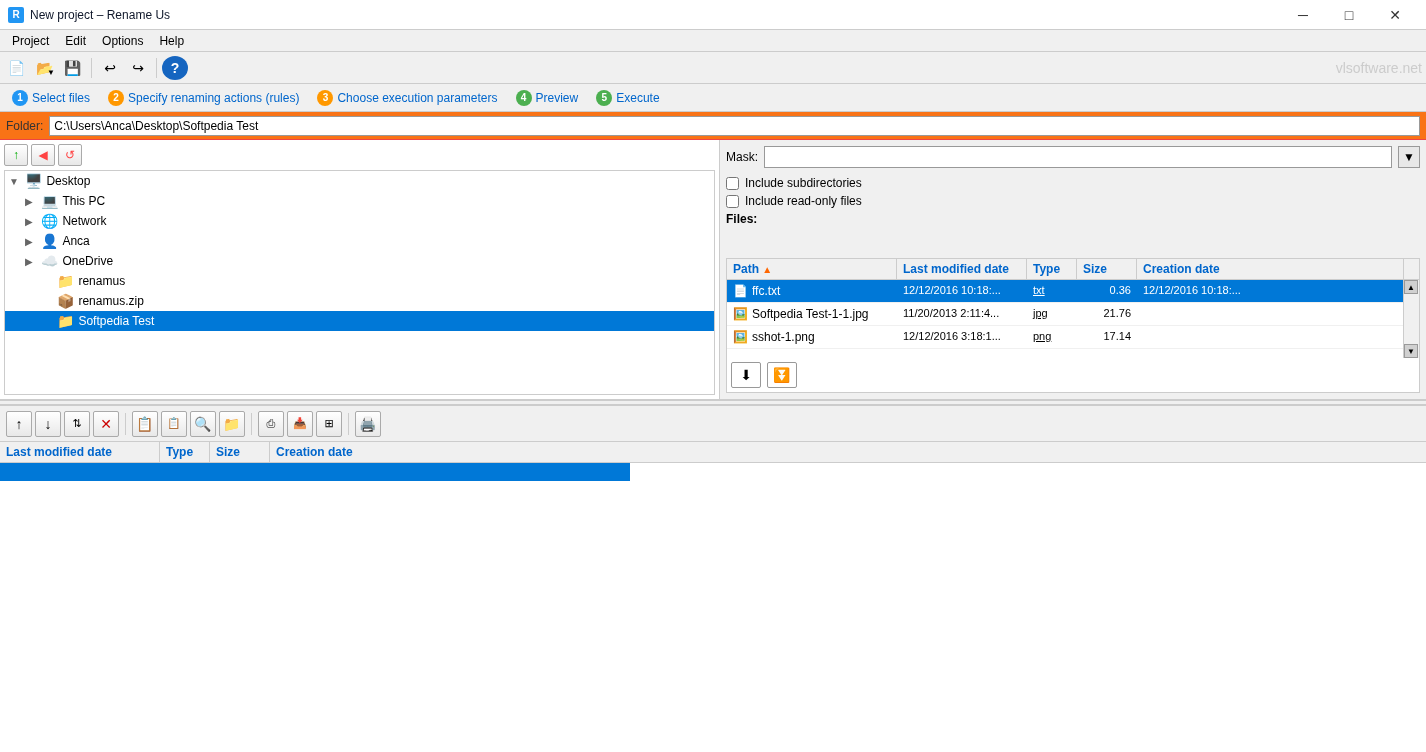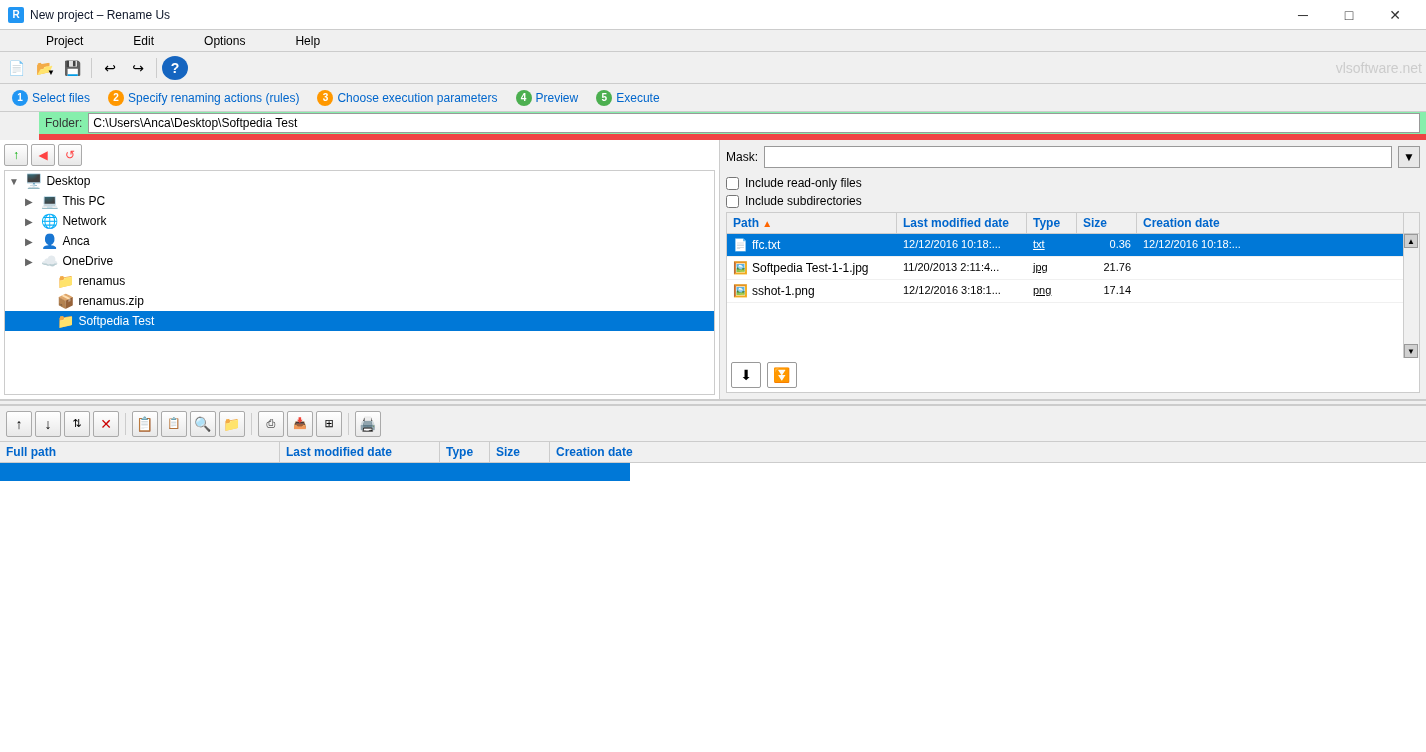--- a/index.html
+++ b/index.html
@@ -8,34 +8,34 @@
     
     .title-bar { background: #fff; border-bottom: 1px solid #ccc; display: flex; align-items: center; justify-content: space-between; padding: 4px 8px; height: 30px; }
     .title-bar-left { display: flex; align-items: center; gap: 6px; }
     .title-bar-icon { width: 16px; height: 16px; background: #2196F3; border-radius: 2px; display: flex; align-items: center; justify-content: center; color: white; font-size: 10px; font-weight: bold; }
     .title-bar-text { font-size: 12px; color: #0f172a; }
     .title-bar-controls { display: flex; gap: 0; }
     .title-btn { width: 46px; height: 30px; border: none; background: transparent; cursor: pointer; display: flex; align-items: center; justify-content: center; font-size: 14px; color: #333; }
 
     
     .menu-bar { background: #f0f0f0; display: flex; align-items: center; padding: 2px 4px; height: 22px; border-bottom: 1px solid #ccc; }
-    .menu-item { padding: 2px 8px; cursor: pointer; font-size: 12px; margin-left: 34px; }
+    .menu-item { padding: 2px 8px; cursor: pointer; font-size: 12px; }
 
     
     .toolbar { background: #f0f0f0; display: flex; align-items: center; padding: 3px 4px; gap: 2px; height: 32px; border-bottom: 1px solid #ccc; }
     .tb-btn { width: 26px; height: 24px; border: 1px solid transparent; background: transparent; cursor: pointer; display: flex; align-items: center; justify-content: center; font-size: 14px; border-radius: 2px; }
     .tb-sep { width: 1px; height: 20px; background: #ccc; margin: 0 3px; }
 
     
     .steps-bar { background: #f0f0f0; display: flex; align-items: center; padding: 3px 4px; gap: 2px; height: 28px; border-bottom: 1px solid #ccc; }
     .step-btn { display: flex; align-items: center; gap: 4px; padding: 3px 8px; border: none; background: transparent; cursor: pointer; font-size: 12px; color: #0066cc; border-radius: 2px; }
     .step-num { background: #2196F3; color: white; border-radius: 50%; width: 16px; height: 16px; display: flex; align-items: center; justify-content: center; font-size: 10px; font-weight: bold; }
 
     
-    .folder-bar { background: #86efac; display: flex; align-items: center; padding: 4px 6px; gap: 6px; height: 28px; border-bottom: 6px solid #ef4444; margin-left: 39px; }
+    .folder-bar { background: #f97316; display: flex; align-items: center; padding: 4px 6px; gap: 6px; height: 28px; border-bottom: 1px solid #ef4444; }
     .folder-label { font-size: 12px; color: #333; }
     .folder-input { flex: 1; border: 1px solid #999; padding: 2px 4px; font-size: 12px; height: 20px; }
 
     
     .tree-panel { width: 720px; border-right: 1px solid #ccc; background: #fff; display: flex; flex-direction: column; padding: 4px; overflow: hidden; }
     .tree-toolbar { display: flex; gap: 3px; margin-bottom: 4px; }
     .tree-tb-btn { width: 24px; height: 22px; border: 1px solid #aaa; background: linear-gradient(to bottom, #fff, #e8e8e8); cursor: pointer; display: flex; align-items: center; justify-content: center; font-size: 12px; border-radius: 2px; }
     .tree-content { flex: 1; overflow: auto; border: 1px solid #ccc; }
     .tree-item { display: flex; align-items: center; padding: 2px 4px; cursor: pointer; white-space: nowrap; }
     .tree-item.selected { background: #0078d7; color: white; }
@@ -209,30 +209,31 @@
 
     <div class="right-panel">
 
       <div class="mask-row">
         <span class="mask-label">Mask:</span>
         <input class="mask-input" type="text" style="">
         <button style="height:22px;width:22px;border:1px solid #999;background:#e8e8e8;cursor:pointer;display:flex;align-items:center;justify-content:center;">▼</button>
       </div>
 
       <div class="checkbox-row">
+        <input type="checkbox" id="subdir" style="">
+        <label for="subdir">Include subdirectories</label>
+      </div>
+      <div class="checkbox-row">
         <input type="checkbox" id="readonly" style="">
         <label for="readonly">Include read-only files</label>
       </div>
-      <div class="checkbox-row">
-        <input type="checkbox" id="subdir" style="">
-        <label for="subdir">Include subdirectories</label>
-      </div>
-
-
-      <div class="files-table" style="flex:1;display:flex;flex-direction:column;">
+
+      <div class="files-label">Files:</div>
+
+      <div class="files-table" style="flex:1;display:flex;flex-direction:column;margin-top:28px;">
         <div style="display:flex;">
           <div style="display:flex;flex:1;background:#f0f0f0;border-bottom:1px solid #ccc;">
             <div class="files-header-cell" style="width:170px;">
               <span>Path</span>
               <span class="sort-arrow">▲</span>
             </div>
             <div class="files-header-cell" style="width:130px;">Last modified date</div>
             <div class="files-header-cell" style="width:50px;">Type</div>
             <div class="files-header-cell" style="width:60px;">Size</div>
             <div class="files-header-cell" style="flex:1;">Creation date</div>
@@ -303,21 +304,20 @@
     <div class="bt-sep"></div>
     <button class="bt-btn" title="Export" style="font-size:11px;">⎙</button>
     <button class="bt-btn" title="Import" style="font-size:11px;">📥</button>
     <button class="bt-btn" title="Print separator" style="font-size:11px;">⊞</button>
     <div class="bt-sep"></div>
     <button class="bt-btn" title="Print">🖨️</button>
   </div>
 
   <div style="flex:1;background:white;border-top:1px solid #ccc;overflow:hidden;display:flex;flex-direction:column;">
     <div style="display:flex;background:#f0f0f0;border-bottom:1px solid #ccc;">
-      <div style="padding:3px 6px;font-size:12px;font-weight:bold;color:#0066cc;border-right:1px solid #ccc;width:280px;">Full path</div>
       <div style="padding:3px 6px;font-size:12px;font-weight:bold;color:#0066cc;border-right:1px solid #ccc;width:160px;">Last modified date</div>
       <div style="padding:3px 6px;font-size:12px;font-weight:bold;color:#0066cc;border-right:1px solid #ccc;width:50px;">Type</div>
       <div style="padding:3px 6px;font-size:12px;font-weight:bold;color:#0066cc;border-right:1px solid #ccc;width:60px;">Size</div>
       <div style="padding:3px 6px;font-size:12px;font-weight:bold;color:#0066cc;flex:1;">Creation date</div>
     </div>
     <div style="background:#0078d7;height:18px;display:flex;align-items:center;width:630px;"></div>
     <div style="flex:1;"></div>
   </div>
 
 </div>

